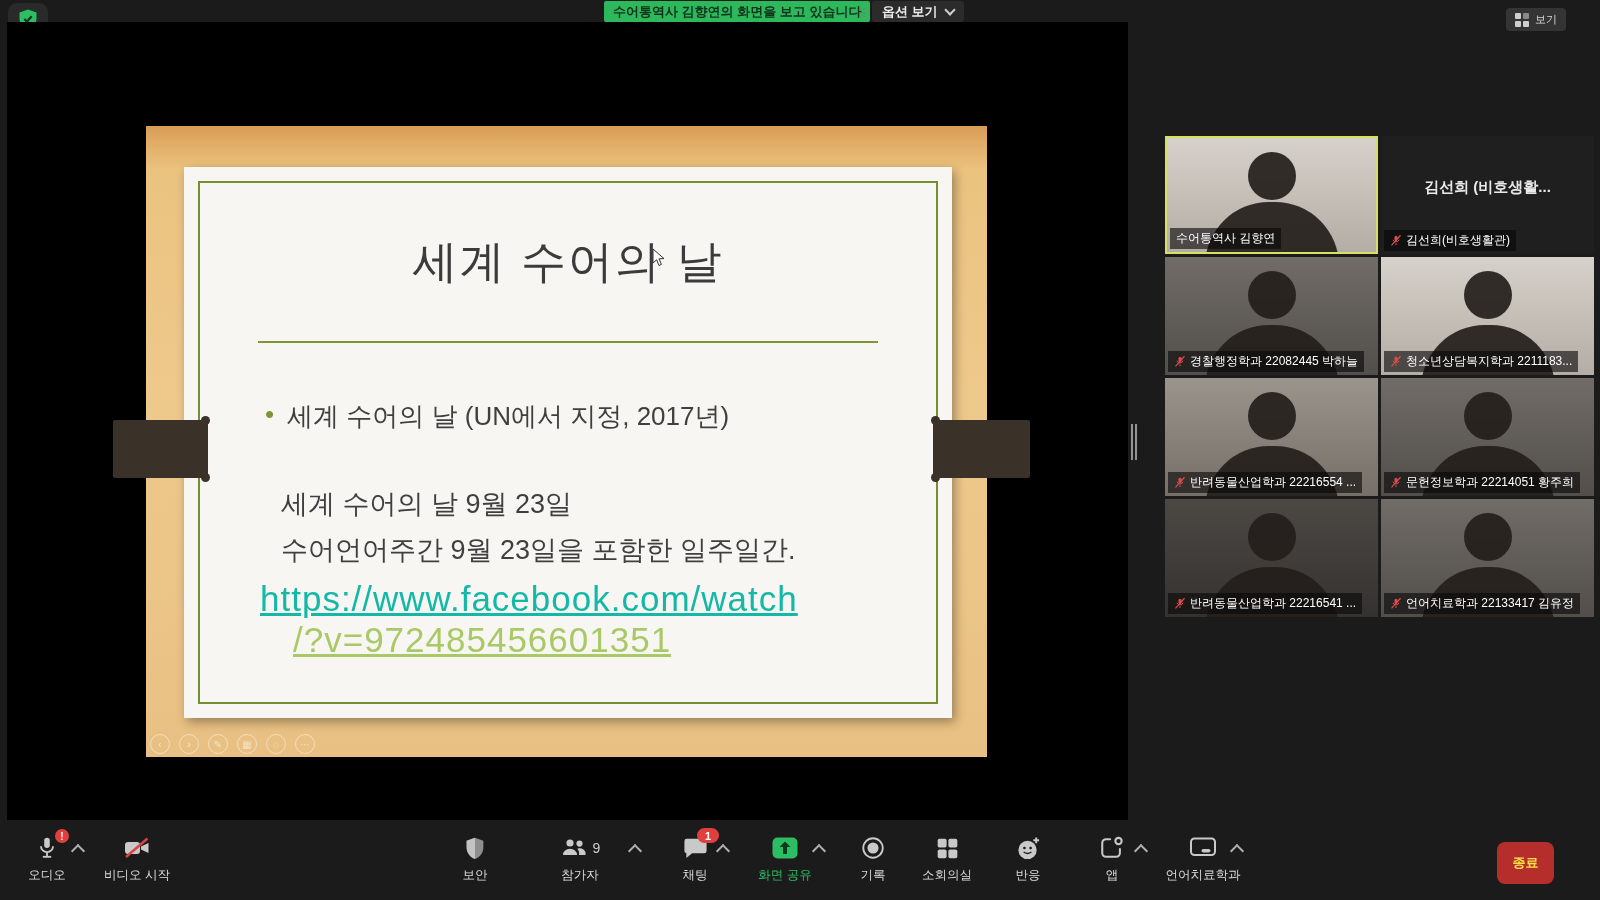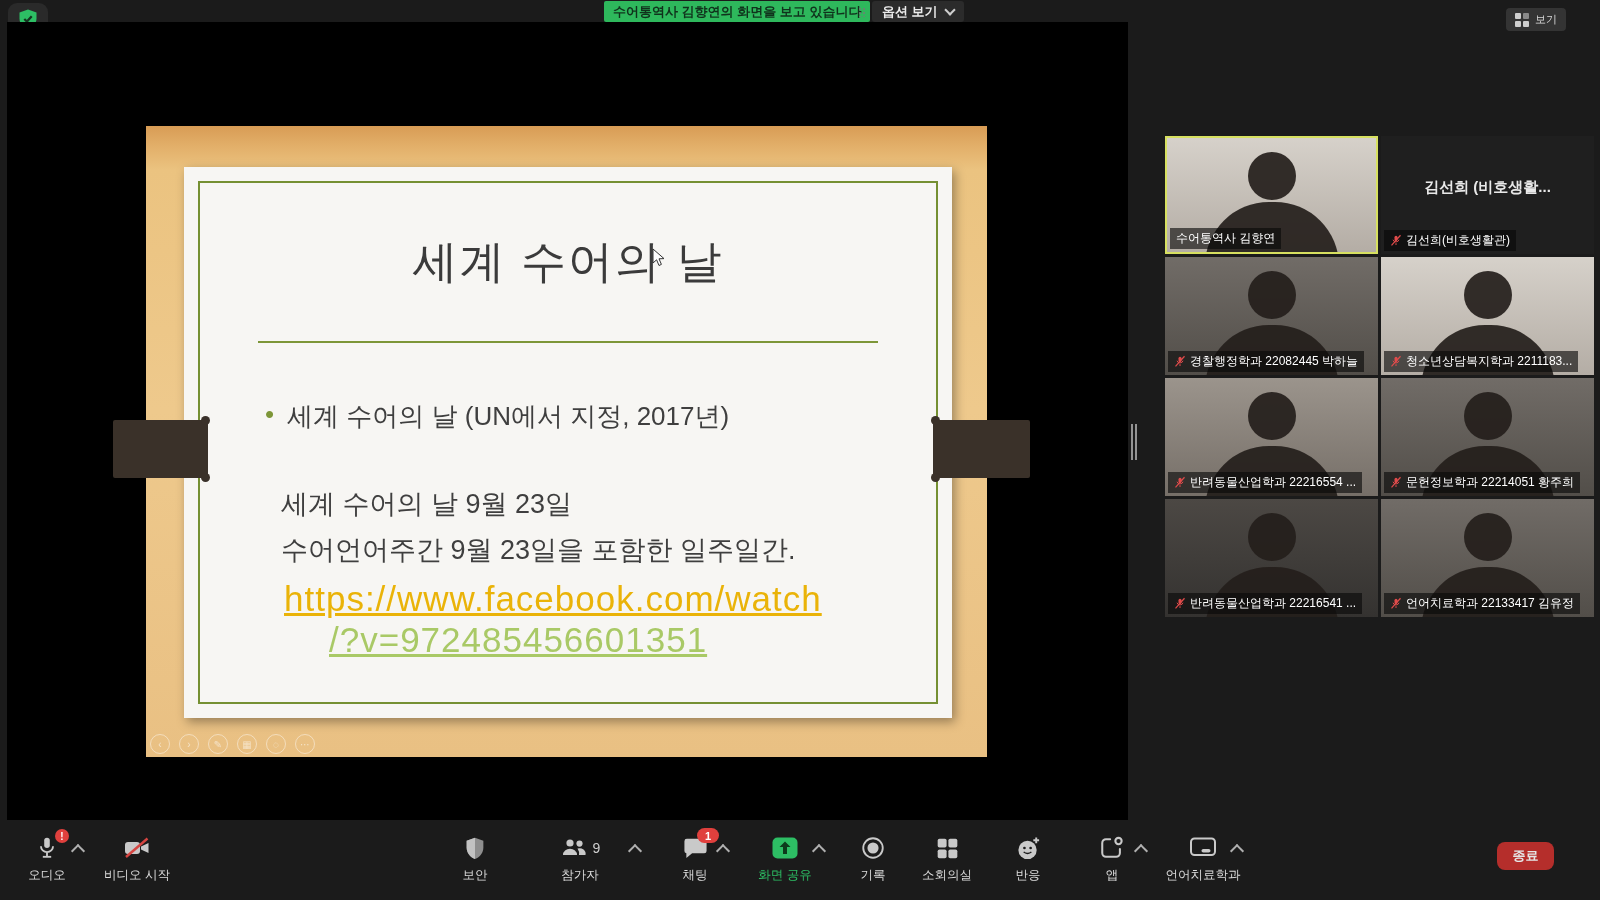--- a/index.html
+++ b/index.html
@@ -27,24 +27,24 @@
   .paper{position:absolute;left:184px;top:167px;width:768px;height:551px;background:#f7f6f3;
          box-shadow:3px 4px 10px rgba(0,0,0,.35);}
   .paper-frame{position:absolute;left:198px;top:181px;width:736px;height:519px;border:2px solid #759032;}
   .slide-title{position:absolute;left:184px;top:232px;width:768px;text-align:center;
                font-size:45px;color:#3b3b3b;letter-spacing:2px;z-index:3;}
   .slide-hr{position:absolute;left:258px;top:341px;width:620px;border-top:2px solid #7d9638;z-index:3;}
   .slide-bullet{position:absolute;left:265px;top:399px;font-size:26px;color:#3f3f3f;z-index:3;display:flex;gap:13px;}
   .bullet-dot{color:#7d9638;}
   .slide-line1{position:absolute;left:281px;top:486px;font-size:27px;color:#3f3f3f;z-index:3;}
   .slide-line2{position:absolute;left:281px;top:532px;font-size:27px;color:#3f3f3f;z-index:3;}
-  .slide-link1{position:absolute;left:260px;top:579px;font-size:35px;color:#eab308;
-               text-decoration:underline;z-index:3;letter-spacing:1px;margin-left:24px;}
+  .slide-link1{position:absolute;left:260px;top:579px;font-size:35px;color:#14b8a6;
+               text-decoration:underline;z-index:3;letter-spacing:1px;}
   .slide-link2{position:absolute;left:293px;top:620px;font-size:35px;color:#a9c966;
-               text-decoration:underline;z-index:3;letter-spacing:1px;margin-left:36px;}
+               text-decoration:underline;z-index:3;letter-spacing:1px;}
   .ribbon{position:absolute;top:420px;height:58px;background:#3a3129;z-index:4;border-radius:2px;}
   .ribbon.l{left:113px;width:95px;}
   .ribbon.r{left:933px;width:97px;}
   .ribbon .nub{position:absolute;width:9px;height:9px;border-radius:50%;background:#3a3129;}
   .ribbon.l .nub.t{right:-2px;top:-4px;} .ribbon.l .nub.b{right:-2px;bottom:-4px;}
   .ribbon.r .nub.t{left:-2px;top:-4px;}  .ribbon.r .nub.b{left:-2px;bottom:-4px;}
   .slide-nav{position:absolute;left:150px;top:734px;display:flex;gap:9px;z-index:4;}
   .nav-circle{width:18px;height:18px;border-radius:50%;border:1px solid rgba(255,255,255,.45);
               color:rgba(255,255,255,.55);font-size:10px;display:flex;align-items:center;justify-content:center;}
   .cursor{position:absolute;left:652px;top:248px;z-index:9;}
@@ -75,22 +75,22 @@
   .tb-icon{height:32px;display:flex;align-items:center;justify-content:center;gap:5px;position:relative;}
   .tb-label{margin-top:3px;font-size:12.5px;color:#dcdcdc;}
   .tb-label.green{color:#2dbe64;}
   .count{color:#cfcfcf;font-size:14px;}
   .chev-up{position:absolute;top:26px;width:8px;height:8px;border-left:2px solid #b0b0b0;
            border-top:2px solid #b0b0b0;transform:rotate(45deg);cursor:pointer;}
   .badge{position:absolute;background:#e0403d;color:#fff;border-radius:9px;font-size:10px;
          font-weight:bold;display:flex;align-items:center;justify-content:center;}
   .badge.audio{top:-3px;right:28px;width:14px;height:14px;}
   .badge.chat{top:-4px;right:26px;min-width:16px;height:15px;padding:0 3px;font-size:11px;}
-  .end-btn{position:absolute;left:1497px;top:22px;width:57px;height:28px;background:#b52e2b;border-radius:8px;
-           color:#e5e5e5;font-size:13px;font-weight:bold;display:flex;align-items:center;justify-content:center;cursor:pointer;}
+  .end-btn{position:absolute;left:1497px;top:22px;width:57px;height:42px;background:#b52e2b;border-radius:8px;
+           color:#fde047;font-size:13px;font-weight:bold;display:flex;align-items:center;justify-content:center;cursor:pointer;}
 </style>
 </head>
 <body>
 
 <div class="page">
 
   <div class="shield-btn">
     <svg width="22" height="23" viewBox="0 0 22 23">
       <path d="M11 1.5 L19.5 4.4 V10.2 C19.5 15.5 16.2 19.3 11 21.3 C5.8 19.3 2.5 15.5 2.5 10.2 V4.4 Z" fill="#2dbe64"></path>
       <path d="M7.3 11 l2.6 2.6 l4.8 -5.4" stroke="#143320" stroke-width="2.2" fill="none"></path>

